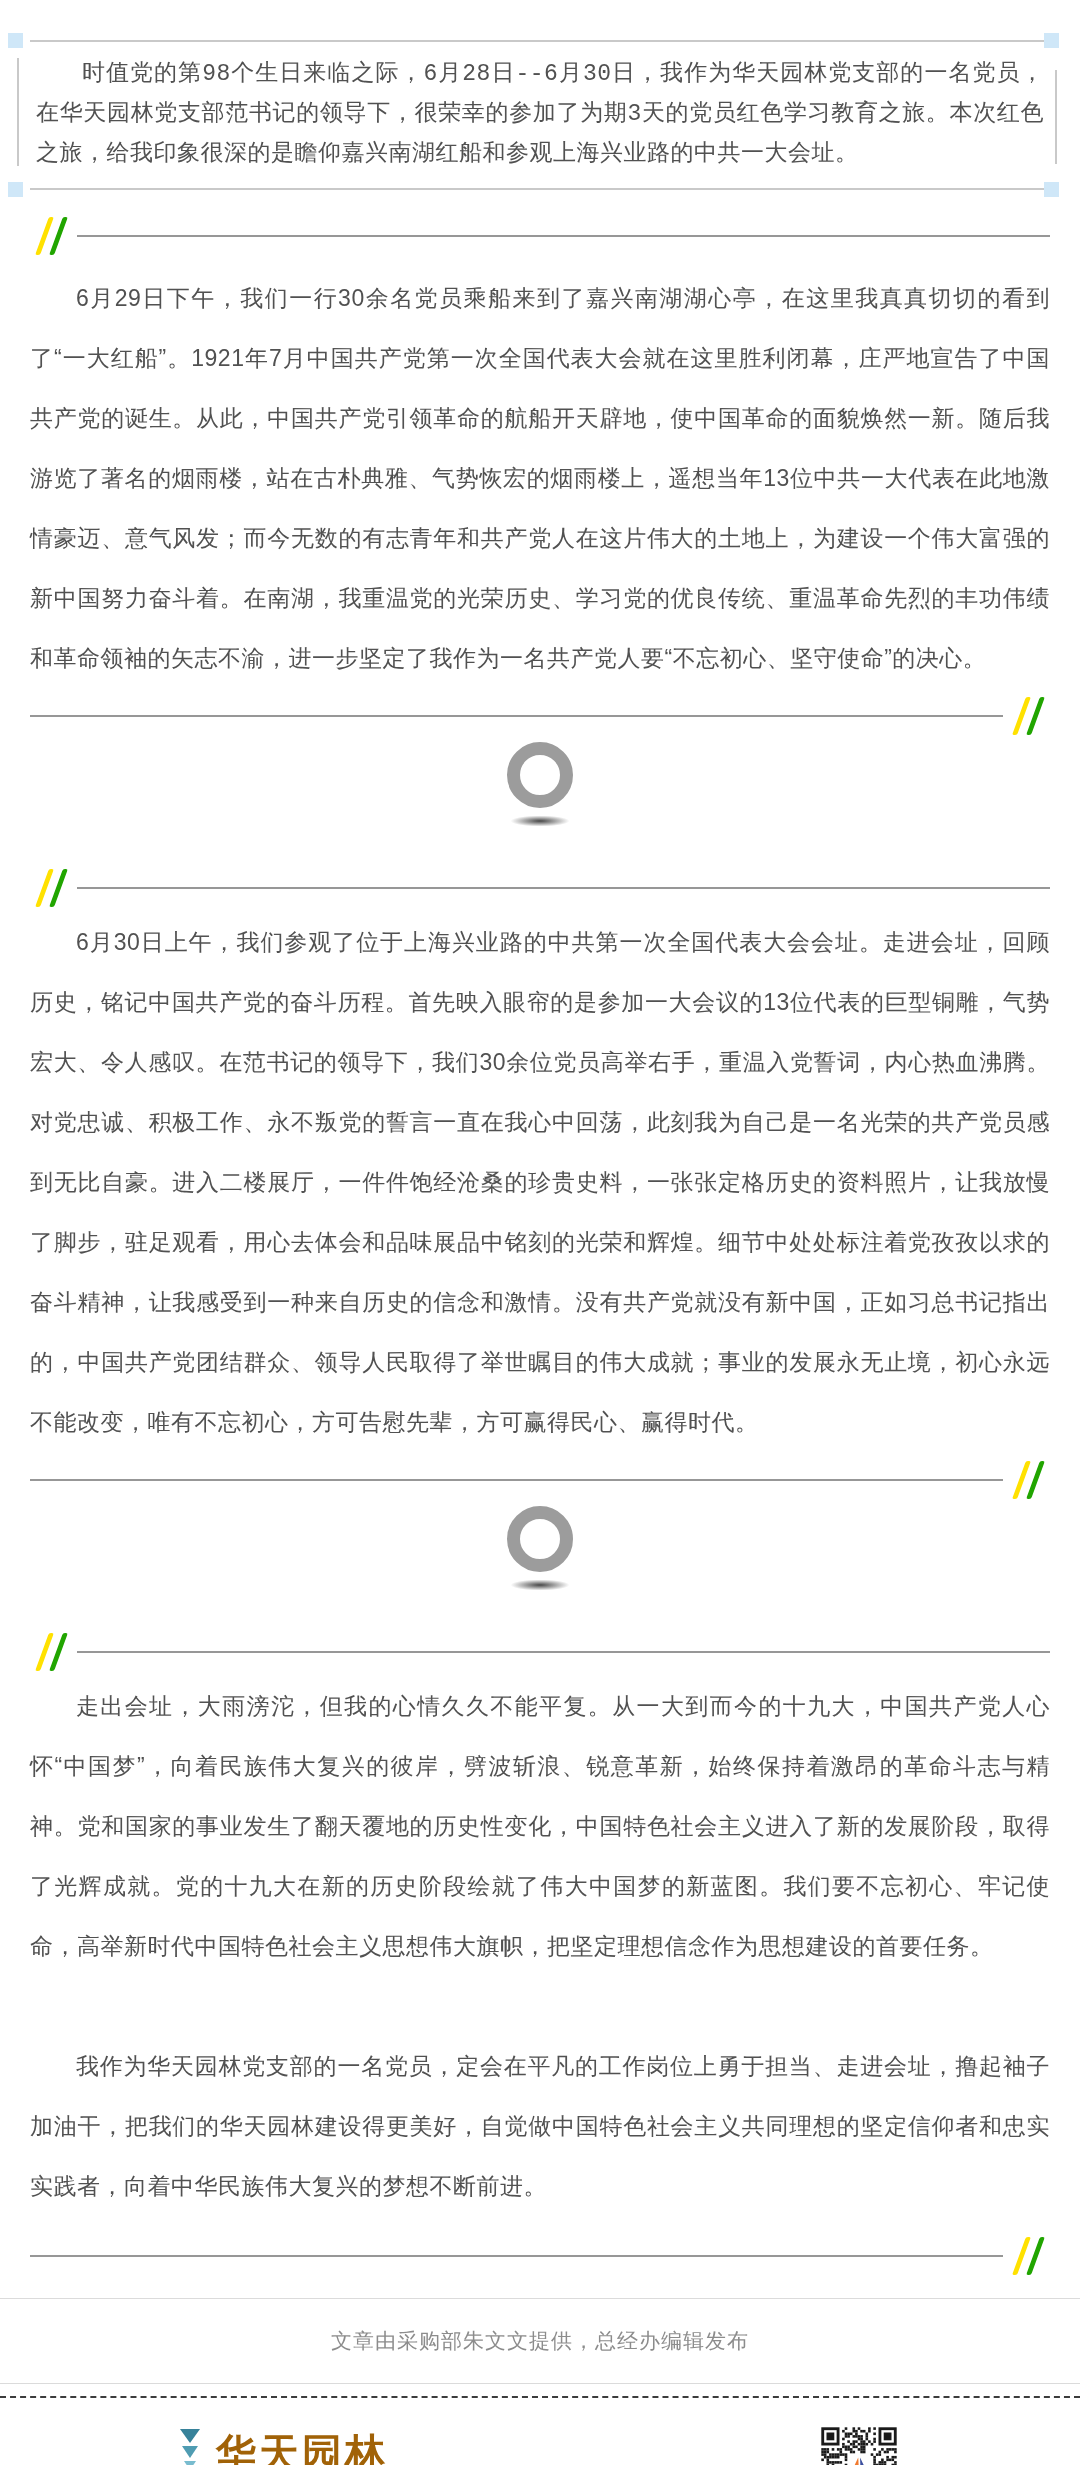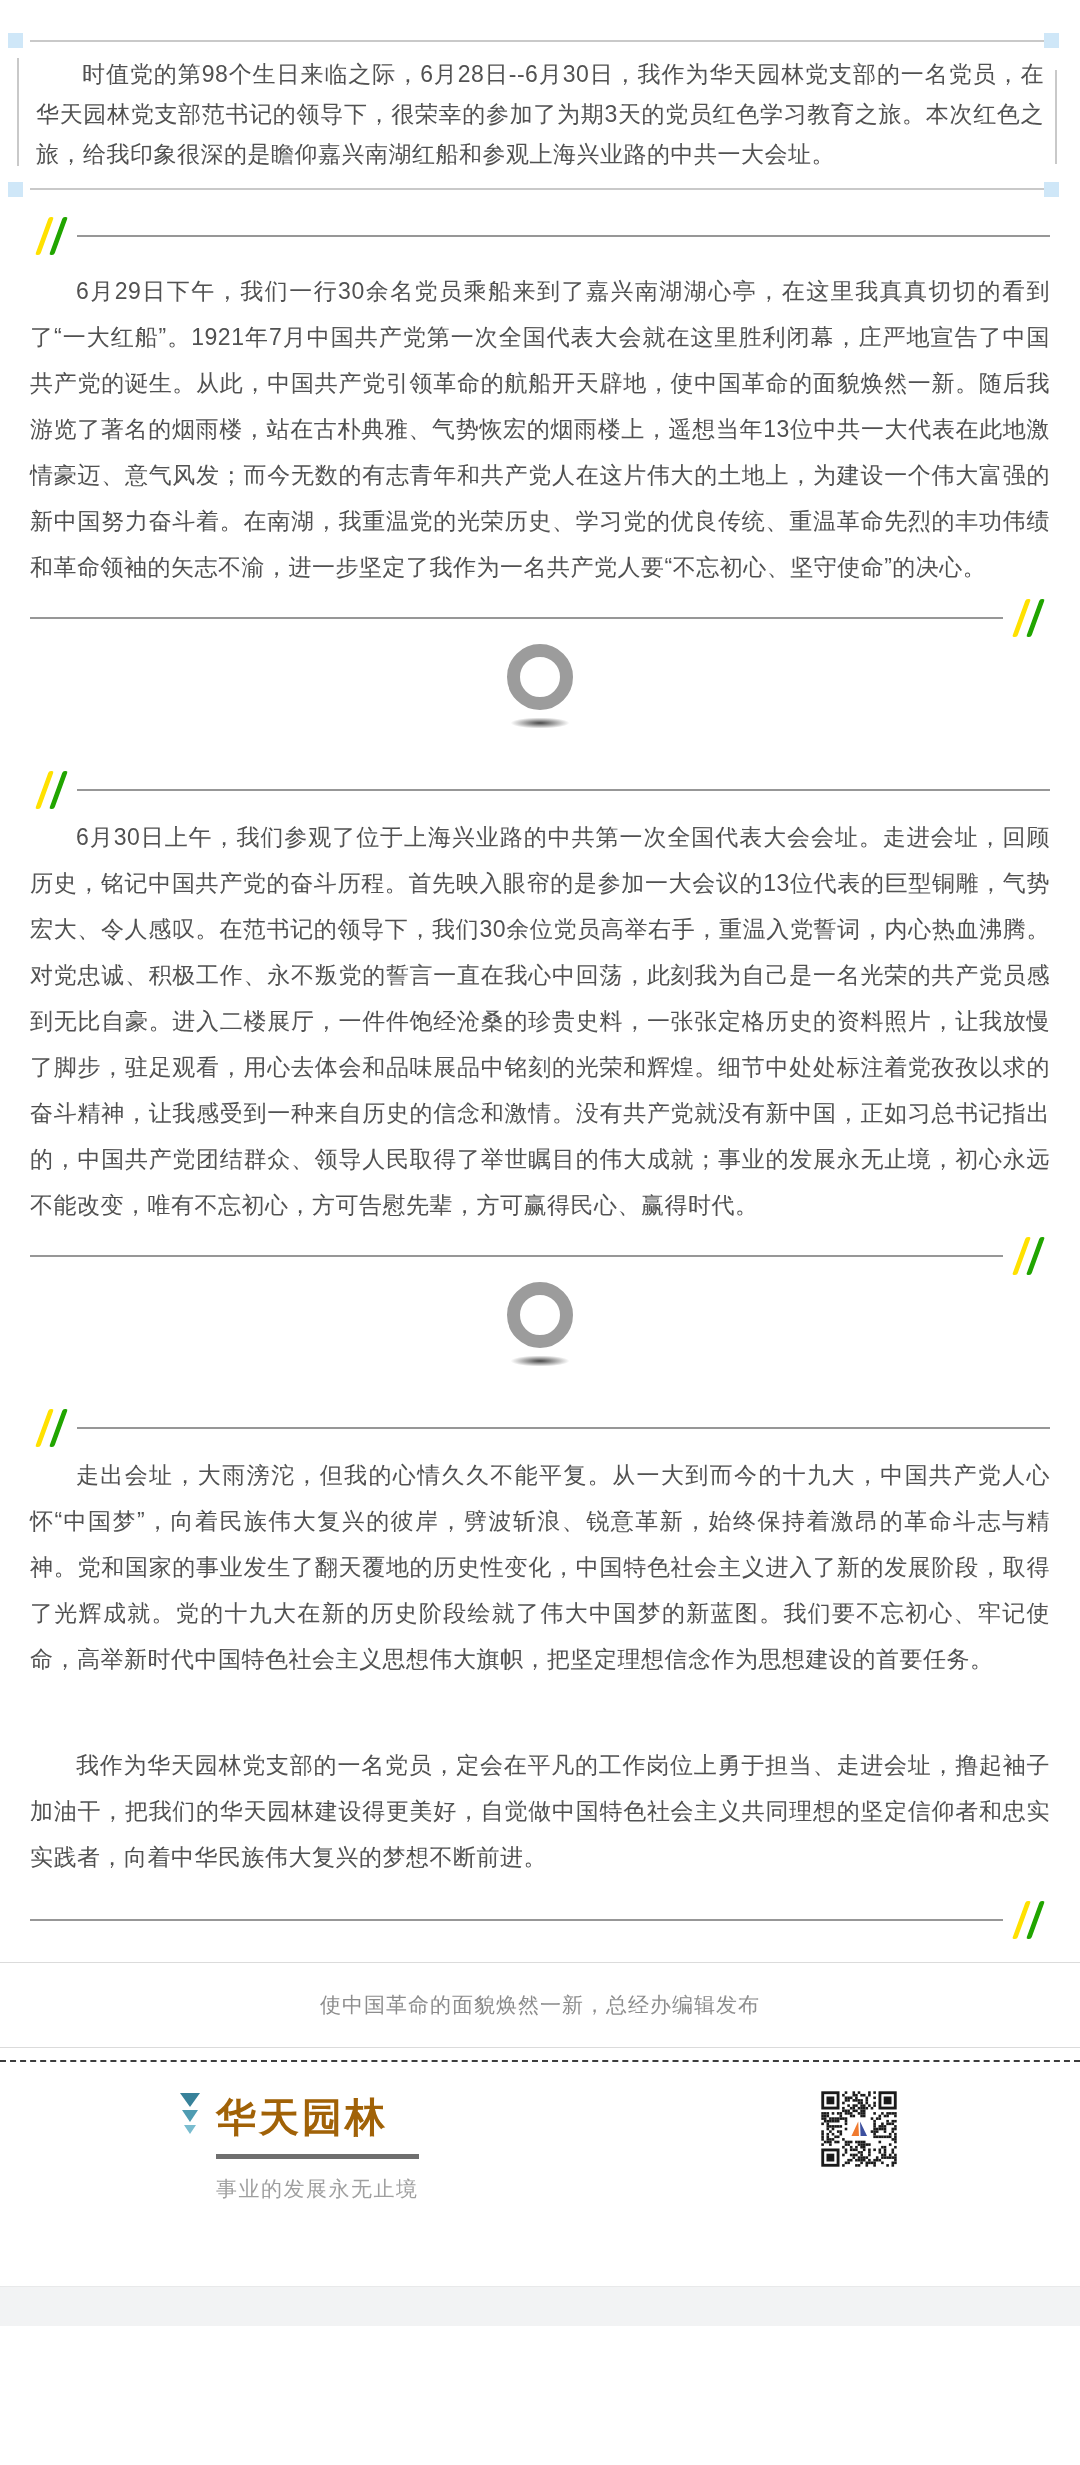--- a/index.html
+++ b/index.html
@@ -1,27 +1,27 @@
 <!DOCTYPE html>
 <html><head>
 <meta charset="utf-8">
 <style>
   html,body{margin:0;padding:0;background:#ffffff;}
   body{width:1080px;font-family:"Liberation Sans","DejaVu Sans",sans-serif;color:#4f4f4f;}
 
   
-  .quote-box{position:relative;margin:40px 30px 0;border-top:2px solid #c9c9c9;border-bottom:2px solid #c9c9c9;padding:12px 6px 14px;}
+  .quote-box{position:relative;margin:40px 30px 0;border-top:2px solid #c9c9c9;border-bottom:2px solid #c9c9c9;padding:12px 6px 14px;font-family:Liberation Mono, monospace;}
   .quote-box .vline-l{position:absolute;left:-13px;top:16px;bottom:22px;width:2px;background:#c9c9c9;}
   .quote-box .vline-r{position:absolute;right:-7px;top:28px;bottom:24px;width:2px;background:#c9c9c9;}
   .sq{position:absolute;width:15px;height:15px;background:#cfe7f8;}
   .sq.tl{left:-22px;top:-9px}.sq.tr{right:-9px;top:-9px}
   .sq.bl{left:-22px;bottom:-9px}.sq.br{right:-9px;bottom:-9px}
 
   
-  .para{margin:12px 30px 0;font-size:23px;line-height:46px;letter-spacing:.5px;text-align:justify;text-indent:2em;color:#515151;}
+  .para{margin:12px 30px 0;font-size:23px;line-height:60px;letter-spacing:.5px;text-align:justify;text-indent:2em;color:#515151;}
   .quote-box .para{margin:0;line-height:40px;}
 
   
   .divider{display:flex;align-items:center;height:40px;}
   .divider.open{margin:26px 30px 0 42px;}
   .divider.close{margin:8px 42px 0 30px;}
   .slashes{display:flex;align-items:center;gap:9px;flex:0 0 auto;}
   .slash{width:5px;height:38px;transform:skewX(-20deg);border-radius:2px;}
   .divider .line{flex:1 1 auto;height:2px;background:#979797;}
   .divider.open .line{margin-left:16px;}
@@ -123,21 +123,21 @@
 <p class="para" style="margin-top:60px">我作为华天园林党支部的一名党员，定会在平凡的工作岗位上勇于担当、走进会址，撸起袖子加油干，把我们的华天园林建设得更美好，自觉做中国特色社会主义共同理想的坚定信仰者和忠实实践者，向着中华民族伟大复兴的梦想不断前进。</p>
 
 <div class="divider close" style="margin-top:20px">
   <span class="line"></span>
   <span class="slashes">
     <span class="slash" style="background:#ffe100"></span>
     <span class="slash" style="background:#21a500"></span>
   </span>
 </div>
 
-<div class="credit">使中国革命的面貌焕然一新，总经办编辑发布</div>
+<div class="credit">文章由采购部朱文文提供，总经办编辑发布</div>
 
 <div class="dashed"></div>
 
 <div class="brand-row">
   <div class="chevrons">
     <div class="tri t1"></div>
     <div class="tri t2"></div>
     <div class="tri t3"></div>
   </div>
   <div class="brand-text">

